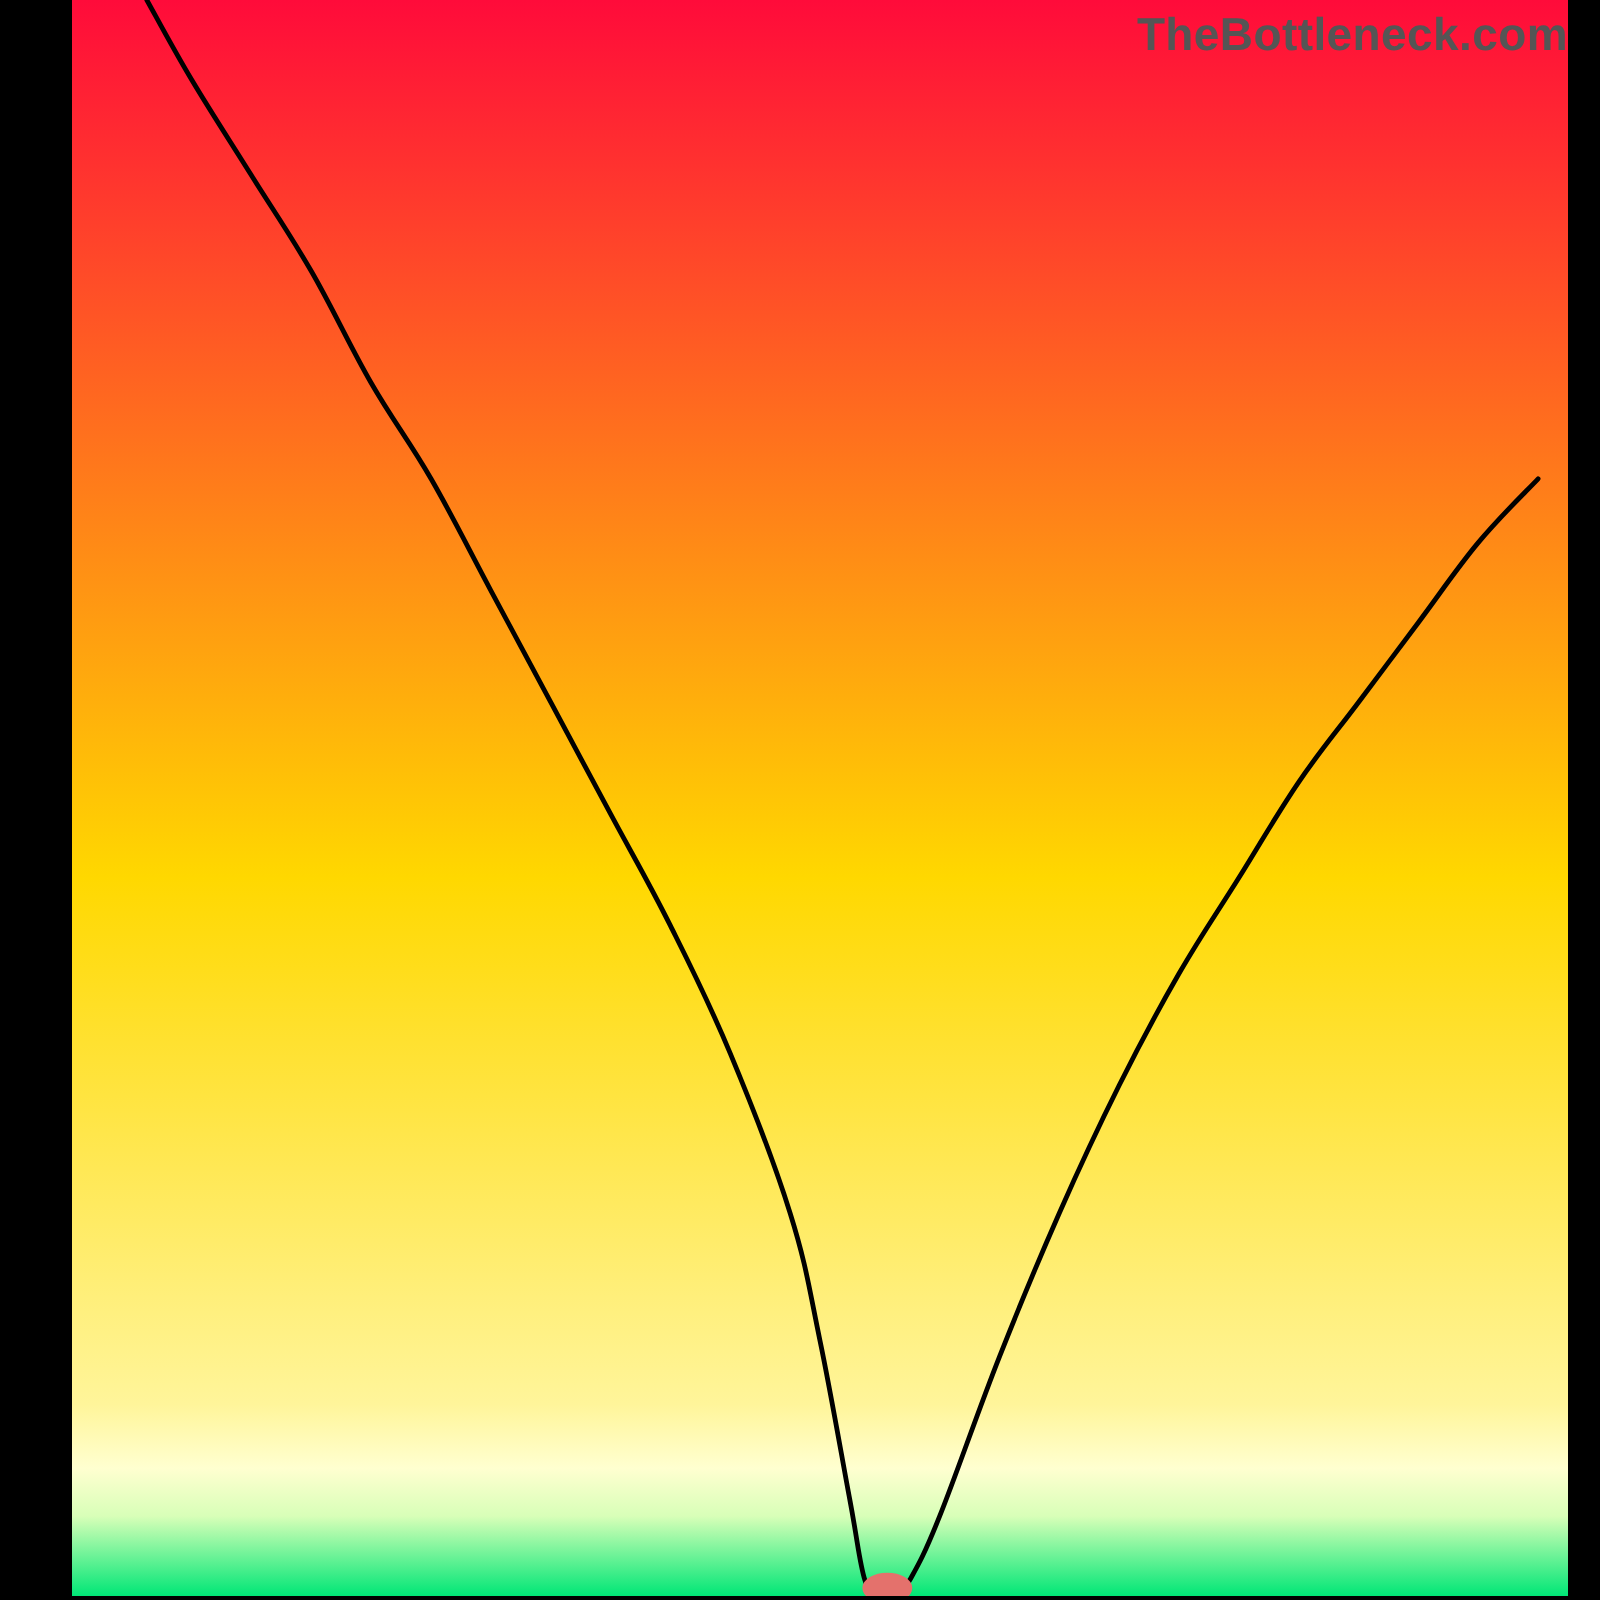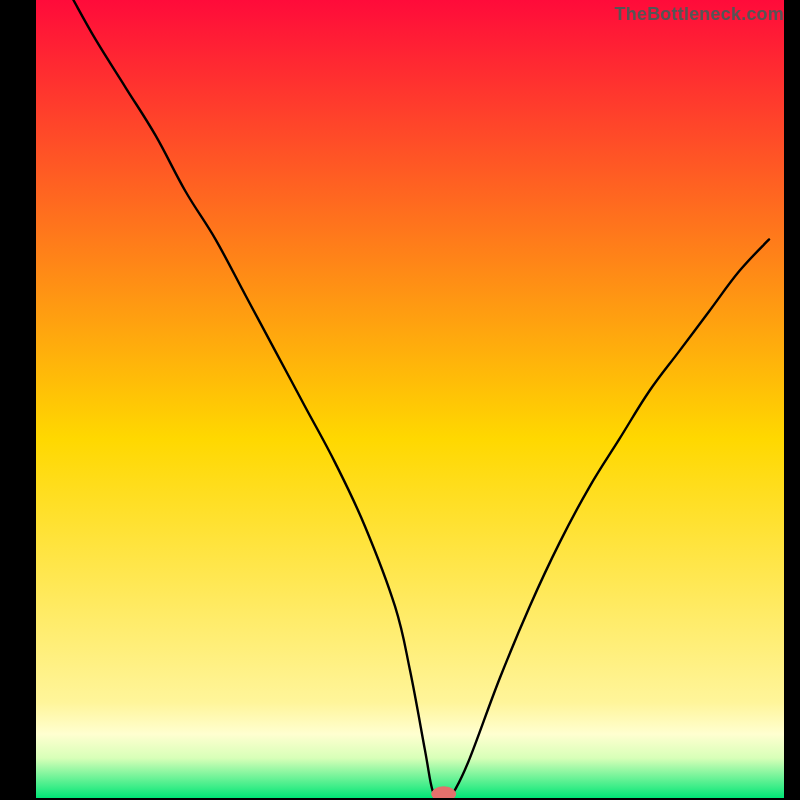--- a/index.html
+++ b/index.html
@@ -20,21 +20,21 @@
     display: block;
     position: absolute;
     top: 0;
     left: 0;
   }
   .watermark {
     position: absolute;
     top: 4px;
     right: 16px;
     color: #555555;
-    font-size: 18px;
+    font-size: 23px;
     font-weight: 600;
     letter-spacing: 0.2px;
     user-select: none;
   }
 </style>
 </head>
 <body>
 
 <div class="chart-wrap">
 

